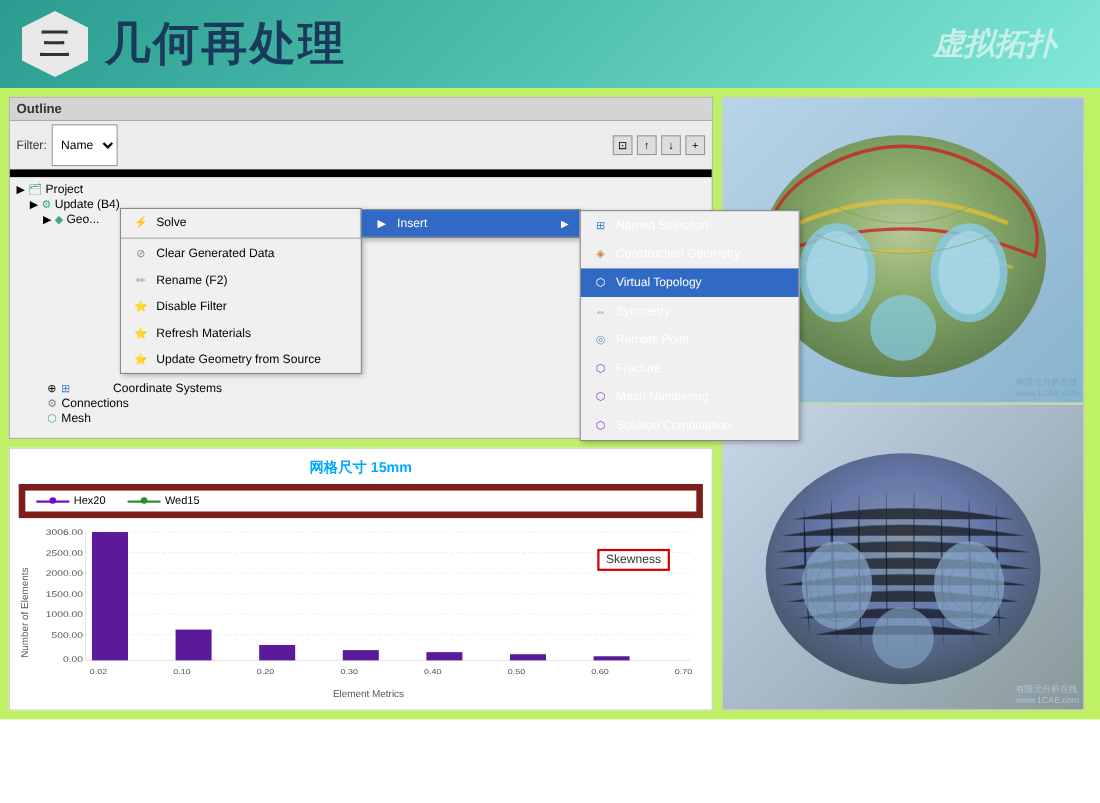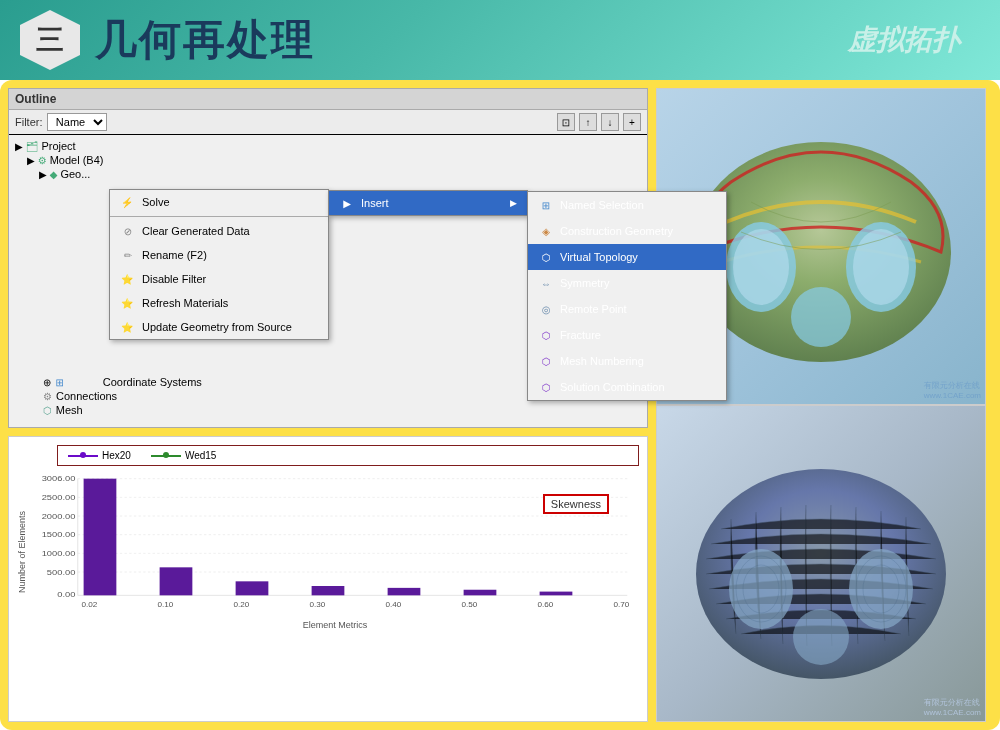--- a/index.html
+++ b/index.html
@@ -46,25 +46,24 @@
       right: 40px;
       font-size: 28px;
       color: #c8f0e8;
       font-style: italic;
       font-weight: bold;
     }
 
     
     .main-content {
       display: flex;
-      height: 650px;
+      height: 574px;
       padding: 8px;
       gap: 8px;
-      background: #fde047;
-      border-radius: 12px;
+      background: #bef264;
     }
 
     
     .left-panel {
       width: 640px;
       display: flex;
       flex-direction: column;
       gap: 8px;
     }
 
@@ -84,30 +83,29 @@
       color: #333;
       border-bottom: 1px solid #aaa;
     }
     .outline-filter {
       display: flex;
       align-items: center;
       padding: 3px 6px;
       font-size: 11px;
       gap: 4px;
       background: #ececec;
-      border-bottom: 1px solid #000000;
+      border-bottom: 7px solid #000000;
     }
     .filter-label { color: #333; }
     .filter-select {
       background: white;
       border: 1px solid #999;
-      padding: 1px 4px;
+      padding: 11px 4px;
       font-size: 11px;
       min-width: 60px;
-      text-align: center;
     }
     .filter-icons {
       margin-left: auto;
       display: flex;
       gap: 4px;
     }
     .filter-icon-btn {
       width: 18px;
       height: 18px;
       background: #ddd;
@@ -224,24 +222,23 @@
       font-size: 13px;
       color: #555;
       margin-bottom: 6px;
     }
     .chart-title span { color: #00aaff; font-weight: bold; }
     .chart-legend {
       display: flex;
       align-items: flex-end;
       gap: 20px;
       padding: 4px 10px;
-      border: 1px solid #7f1d1d;
+      border: 6px solid #7f1d1d;
       margin-bottom: 6px;
       font-size: 10px;
-      margin-left: 40px;
     }
     .legend-item {
       display: flex;
       align-items: center;
       gap: 4px;
     }
     .legend-line-purple {
       width: 30px;
       height: 2px;
       background: #6b0ac9;
@@ -384,21 +381,21 @@
 
       <div class="outline-tree">
         <div class="tree-item">
           <span style="font-size:10px; margin-right:3px;">▶</span>
           <span style="color:#4a7; font-size:10px; margin-right:3px;">🗂</span>
           <span>Project</span>
         </div>
         <div class="tree-item tree-indent">
           <span style="font-size:10px; margin-right:3px;">▶</span>
           <span style="color:#4a7; font-size:10px; margin-right:3px;">⚙</span>
-          <span>Model (B4)</span>
+          <span>Update (B4)</span>
         </div>
         <div class="tree-item tree-indent2">
           <span style="font-size:10px; margin-right:3px;">▶</span>
           <span style="color:#4a7; font-size:10px; margin-right:3px;">◆</span>
           <span>Geo...</span>
         </div>
       </div>
 
       <div class="context-menu">
         <div class="context-menu-item submenu">
@@ -480,20 +477,23 @@
           <span style="font-size:11px;">Connections</span>
         </div>
         <div class="tree-bottom-item tree-indent2">
           <span style="font-size:10px; color:#6a9;">⬡</span>
           <span style="font-size:11px;">Mesh</span>
         </div>
       </div>
     </div>
 
     <div class="chart-area">
+      <div class="chart-title">
+        <span>网格尺寸</span>&nbsp;<span style="color:#00aaff;">15mm</span>
+      </div>
 
       <div class="chart-legend">
         <div class="legend-item">
           <div class="legend-line-purple"></div>
           <span style="font-size:10px;">Hex20</span>
         </div>
         <div class="legend-item">
           <div class="legend-line-green"></div>
           <span style="font-size:10px;">Wed15</span>
         </div>

